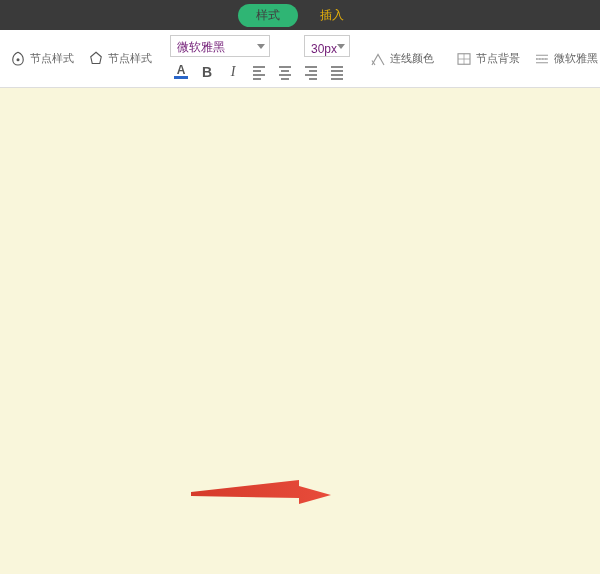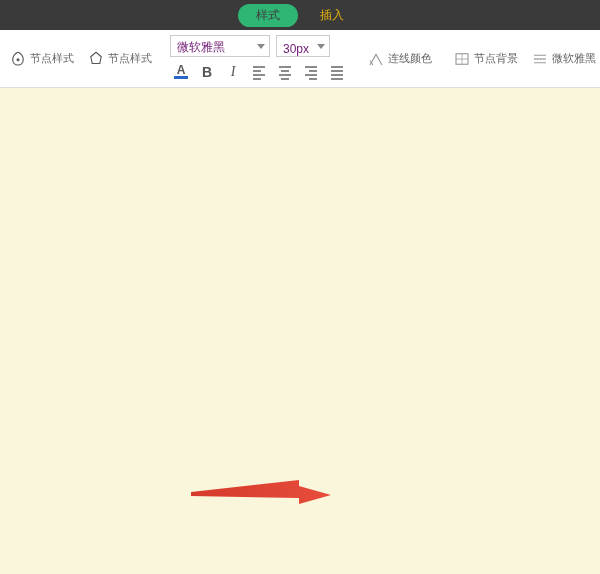--- a/index.html
+++ b/index.html
@@ -82,21 +82,21 @@
   border: 1px solid #ccc;
   background: #fff;
   font-size: 12px;
   padding: 0 18px 0 6px;
   color: #701a75;
   position: relative;
   display: flex;
   align-items: flex-end;
 }
 .font-select { width: 100px; }
-.size-select { width: 54px; }
+.size-select { width: 46px; margin-left: 28px; }
 .select-caret {
   position: absolute;
   right: 4px;
   top: 8px;
   width: 0; height: 0;
   border-left: 4px solid transparent;
   border-right: 4px solid transparent;
   border-top: 5px solid #888;
 }
 .btn-row {

